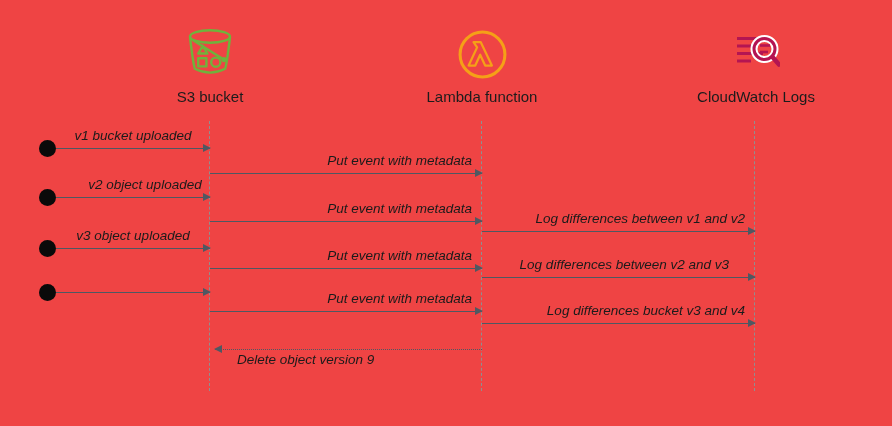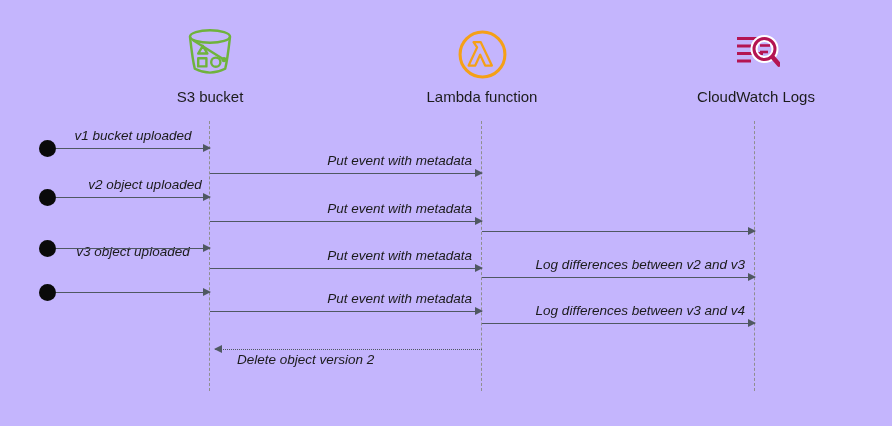--- a/index.html
+++ b/index.html
@@ -1,17 +1,17 @@
 <!DOCTYPE html>
 <html><head>
 <meta charset="utf-8">
 <style>
   html,body{margin:0;padding:0;background:#ffffff;}
   #stage{
-    position:relative;width:892px;height:426px;background:#c4b5fd;overflow:hidden;
+    position:relative;width:892px;height:426px;background:#ef4444;overflow:hidden;
     font-family:"Liberation Sans",sans-serif;color:#1b1b1b;
   }
   .actor-label{
     position:absolute;width:200px;text-align:center;
     font-size:15px;color:#1c1c1c;white-space:nowrap;
   }
   .icon{position:absolute;}
   .lifeline{
     position:absolute;top:121px;height:270px;width:0;
     border-left:1px dashed #8f8f8f;
@@ -91,37 +91,38 @@
   <div class="msg" style="right:420px;top:153px">Put event with metadata</div>
   <div class="arrow right" style="left:210px;top:173px;width:272px"></div>
 
   <div class="dot" style="left:39px;top:189px"></div>
   <div class="msg center" style="left:70px;top:177px">v2 object uploaded</div>
   <div class="arrow right" style="left:56px;top:197px;width:154px"></div>
 
   <div class="msg" style="right:420px;top:201px">Put event with metadata</div>
   <div class="arrow right" style="left:210px;top:221px;width:272px"></div>
 
+  <div class="msg" style="right:147px;top:211px">Log differences between v1 and v2</div>
   <div class="arrow right" style="left:482px;top:231px;width:273px"></div>
 
   <div class="dot" style="left:39px;top:240px"></div>
-  <div class="msg center" style="left:58px;top:244px">v3 object uploaded</div>
+  <div class="msg center" style="left:58px;top:228px">v3 object uploaded</div>
   <div class="arrow right" style="left:56px;top:248px;width:154px"></div>
 
   <div class="msg" style="right:420px;top:248px">Put event with metadata</div>
   <div class="arrow right" style="left:210px;top:268px;width:272px"></div>
 
-  <div class="msg" style="right:147px;top:257px">Log differences between v2 and v3</div>
+  <div class="msg" style="right:163px;top:257px">Log differences between v2 and v3</div>
   <div class="arrow right" style="left:482px;top:277px;width:273px"></div>
 
   <div class="dot" style="left:39px;top:284px"></div>
   <div class="arrow right" style="left:56px;top:292px;width:154px"></div>
 
   <div class="msg" style="right:420px;top:291px">Put event with metadata</div>
   <div class="arrow right" style="left:210px;top:311px;width:272px"></div>
 
-  <div class="msg" style="right:147px;top:303px">Log differences between v3 and v4</div>
+  <div class="msg" style="right:147px;top:303px">Log differences bucket v3 and v4</div>
   <div class="arrow right" style="left:482px;top:323px;width:273px"></div>
 
   <div class="arrow left dotted" style="left:215px;top:349px;width:267px"></div>
-  <div class="msg" style="left:237px;top:352px">Delete object version 2</div>
+  <div class="msg" style="left:237px;top:352px">Delete object version 9</div>
 
 </div>
 
 </body></html>

